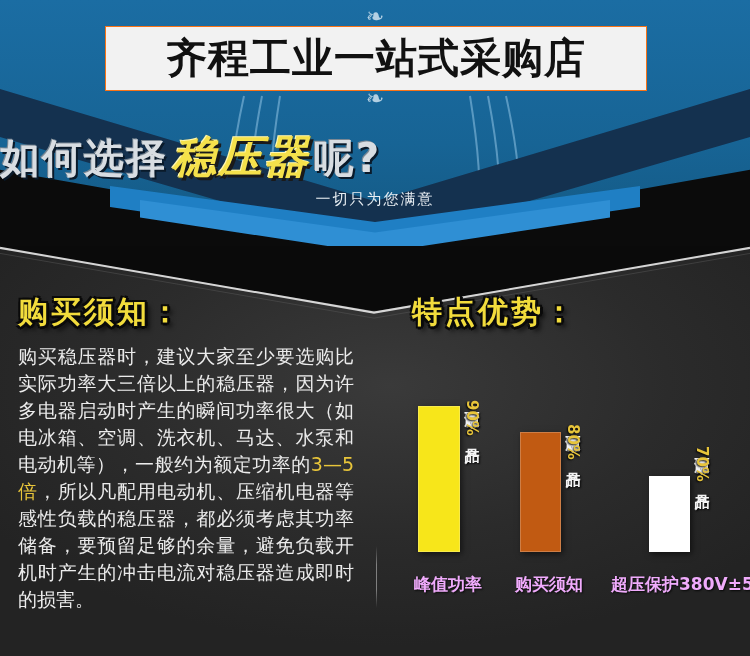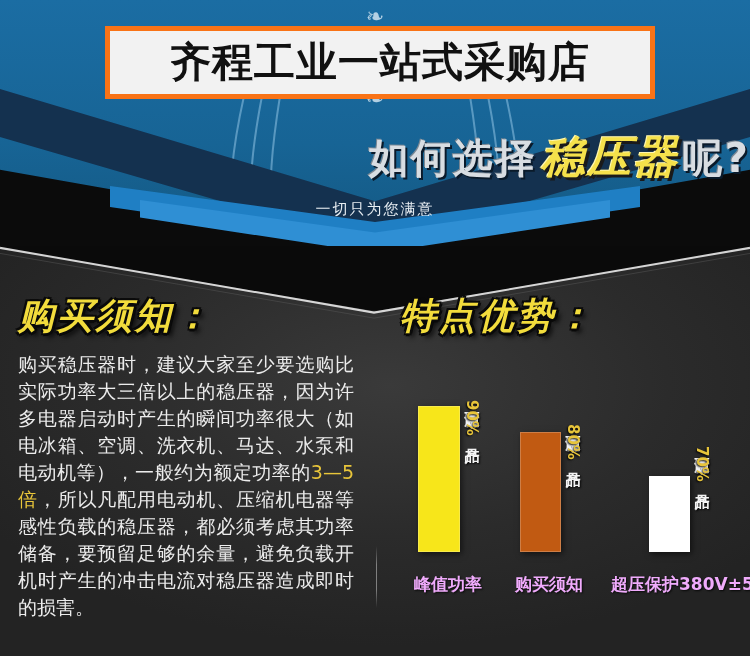--- a/index.html
+++ b/index.html
@@ -64,21 +64,21 @@
     background: #2f8fd4;
     clip-path: polygon(0% 0%, 50% 56%, 100% 0%, 100% 30%, 50% 92%, 0% 30%);
   }
 
   
   .title-box {
     position: absolute;
     left: 105px; top: 26px;
     width: 540px; height: 63px;
     background: #f2f2f2;
-    border: 5px solid #f97316;
+    border: 1px solid #f97316;
     display: flex;
     align-items: center;
     justify-content: center;
     z-index: 8;
   }
   .title-text {
     font-family: "DejaVu Sans", "Liberation Sans", sans-serif;
     font-size: 41px;
     font-weight: bold;
     color: #111;
@@ -97,21 +97,21 @@
     opacity: .85;
   }
   .ornament.top { top: 6px; }
   .ornament.bot { top: 88px; }
 
   
   .headline {
     position: absolute;
     left: 0; top: 128px;
     width: 750px;
-    text-align: right;
+    text-align: left;
     z-index: 9;
     white-space: nowrap;
   }
   .headline span {
     font-family: "DejaVu Sans", "Liberation Sans", sans-serif;
     font-weight: bold;
     font-size: 40px;
     letter-spacing: 2px;
   }
   .hl-silver {
@@ -128,21 +128,20 @@
   .tagline {
     position: absolute;
     left: 0; top: 190px;
     width: 750px;
     text-align: center;
     z-index: 9;
     color: #e8eef3;
     font-size: 15px;
     letter-spacing: 2px;
     font-family: "DejaVu Sans", "Liberation Sans", sans-serif;
-    margin-top: 10px;
   }
 
   
   .body-area {
     position: absolute;
     left: 0; top: 246px;
     width: 750px;
     height: 410px;
     background: #2c2c2c;
     overflow: hidden;
@@ -167,23 +166,22 @@
   }
 
   
   .left-panel {
     position: absolute;
     left: 18px; top: 292px;
     width: 340px;
   }
   .sec-heading {
     font-family: "DejaVu Serif", "Liberation Serif", serif;
-    font-size: 36px;
-    font-weight: bold;
-    font-style: italic;
+    font-size: 30px;
+    font-weight: bold;
     color: #f2dc3c;
     letter-spacing: 3px;
     text-shadow:
       2px 2px 0 #0a0a0a, -2px -2px 0 #0a0a0a,
       2px -2px 0 #0a0a0a, -2px 2px 0 #0a0a0a,
       0 3px 0 #0a0a0a, 3px 0 0 #0a0a0a,
       4px 4px 5px rgba(0,0,0,.9);
     white-space: nowrap;
   }
   .para {
@@ -198,21 +196,21 @@
   }
   .hi { color: #e8c53a; }
 
   
   .right-panel {
     position: absolute;
     left: 400px; top: 292px;
     width: 340px;
     height: 330px;
   }
-  .right-panel .sec-heading { }
+  .right-panel .sec-heading { margin-left: 12px; }
 
   .chart {
     position: absolute;
     left: 0; top: 66px;
     width: 350px;
     height: 250px;
   }
   .bar-group { position: absolute; bottom: 56px; }
   .bar {
     position: absolute;

